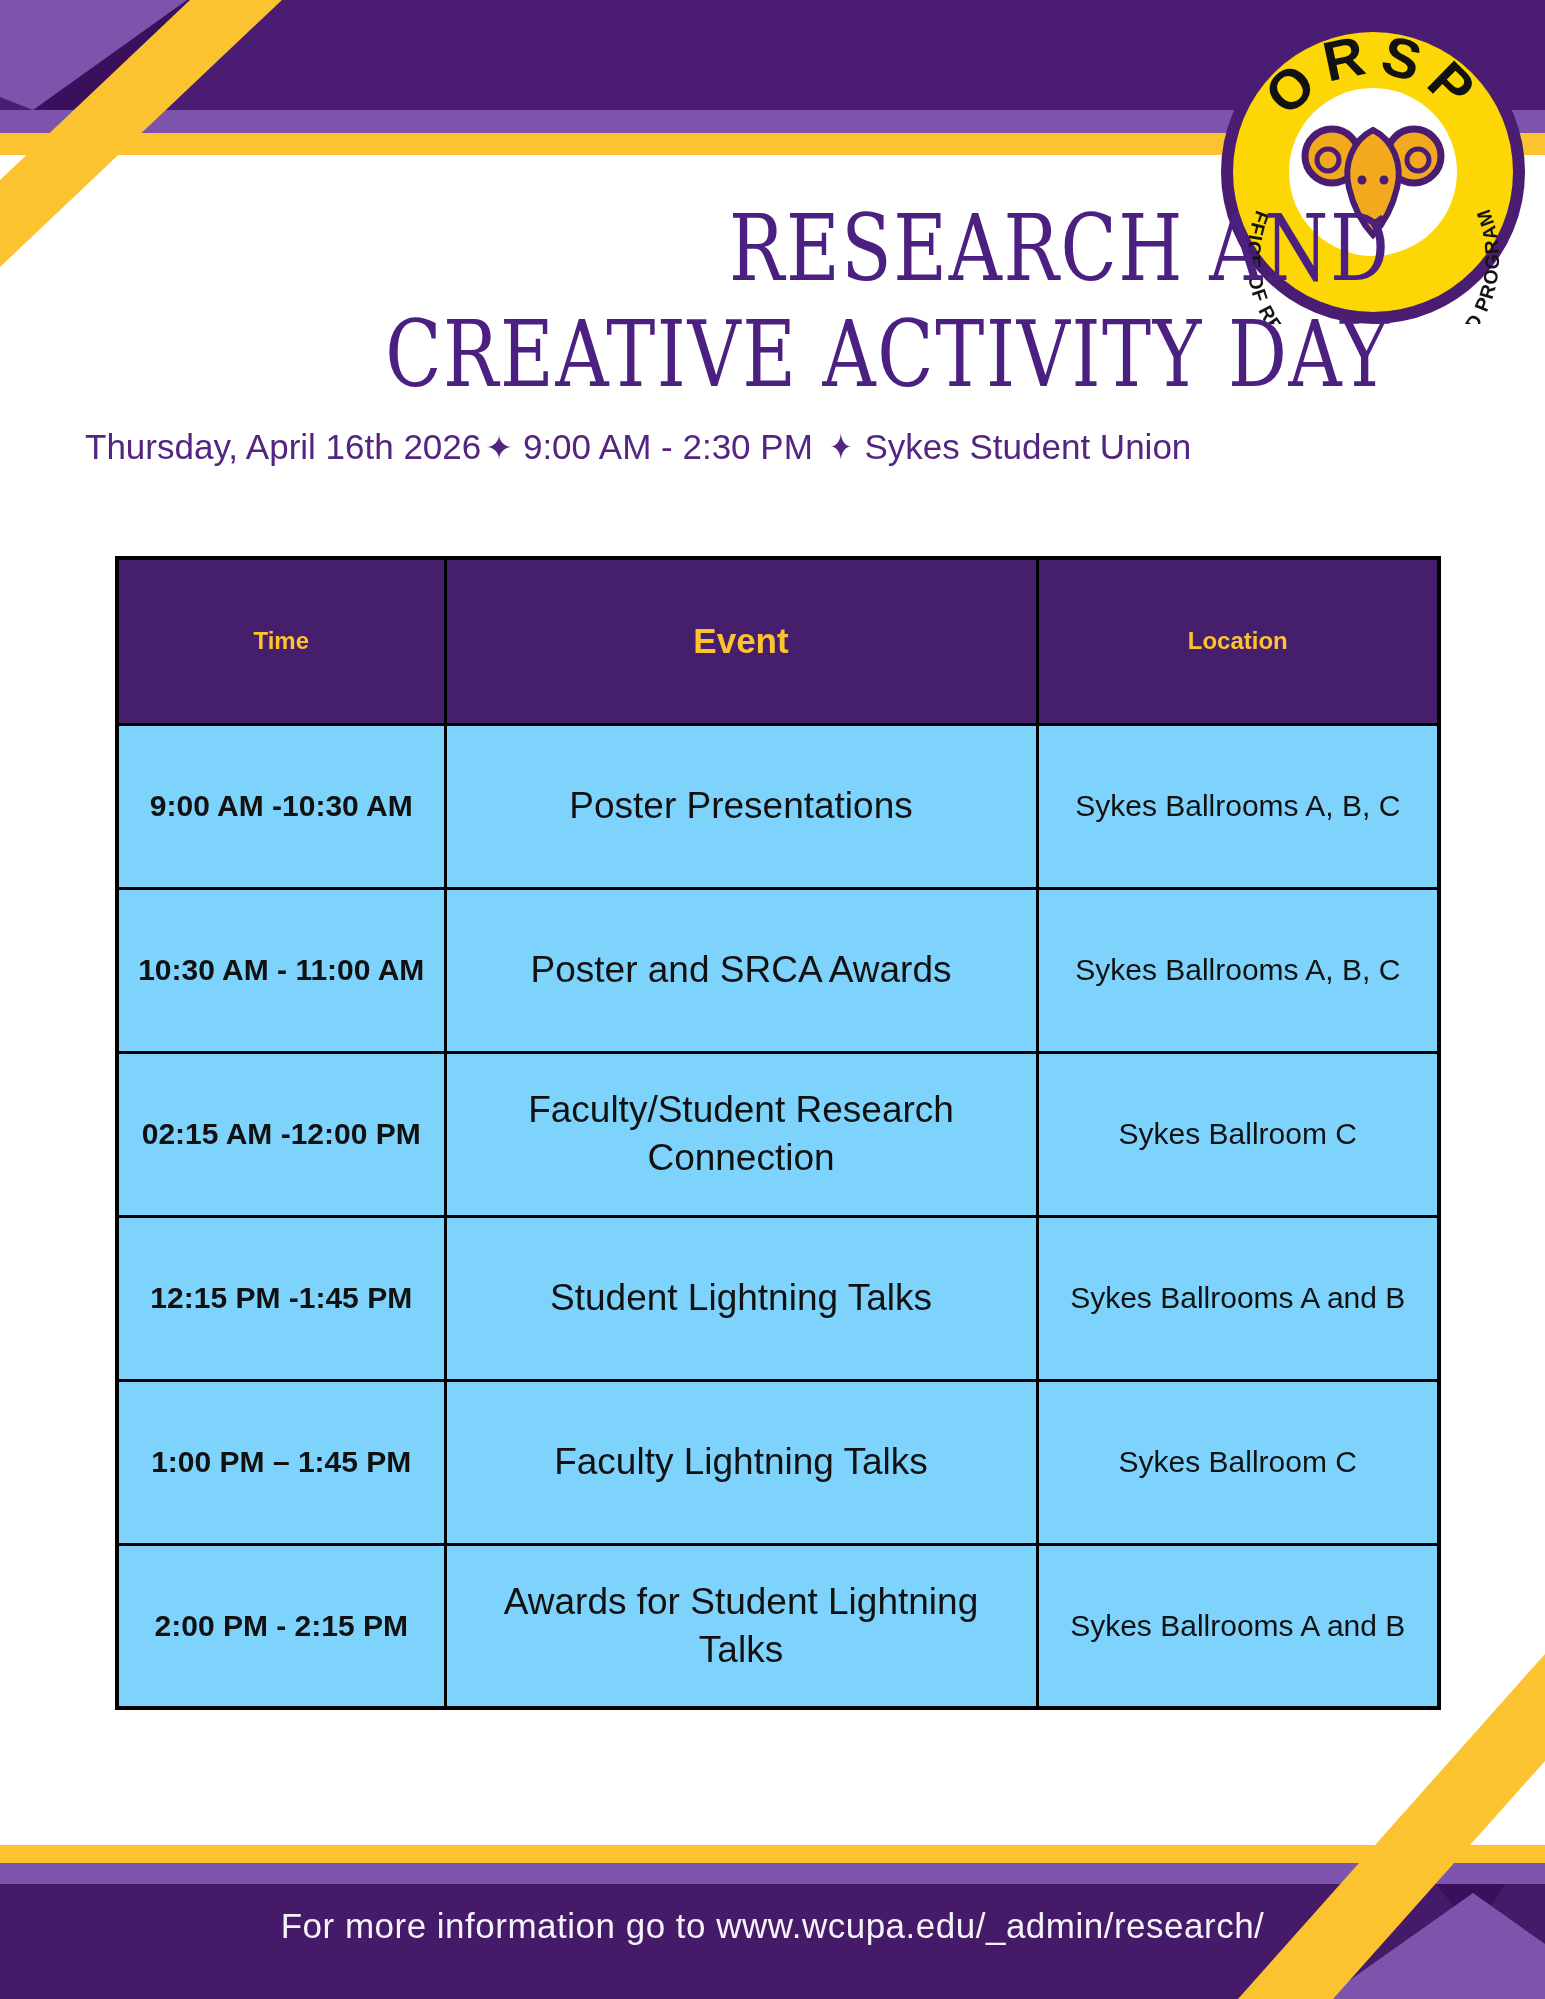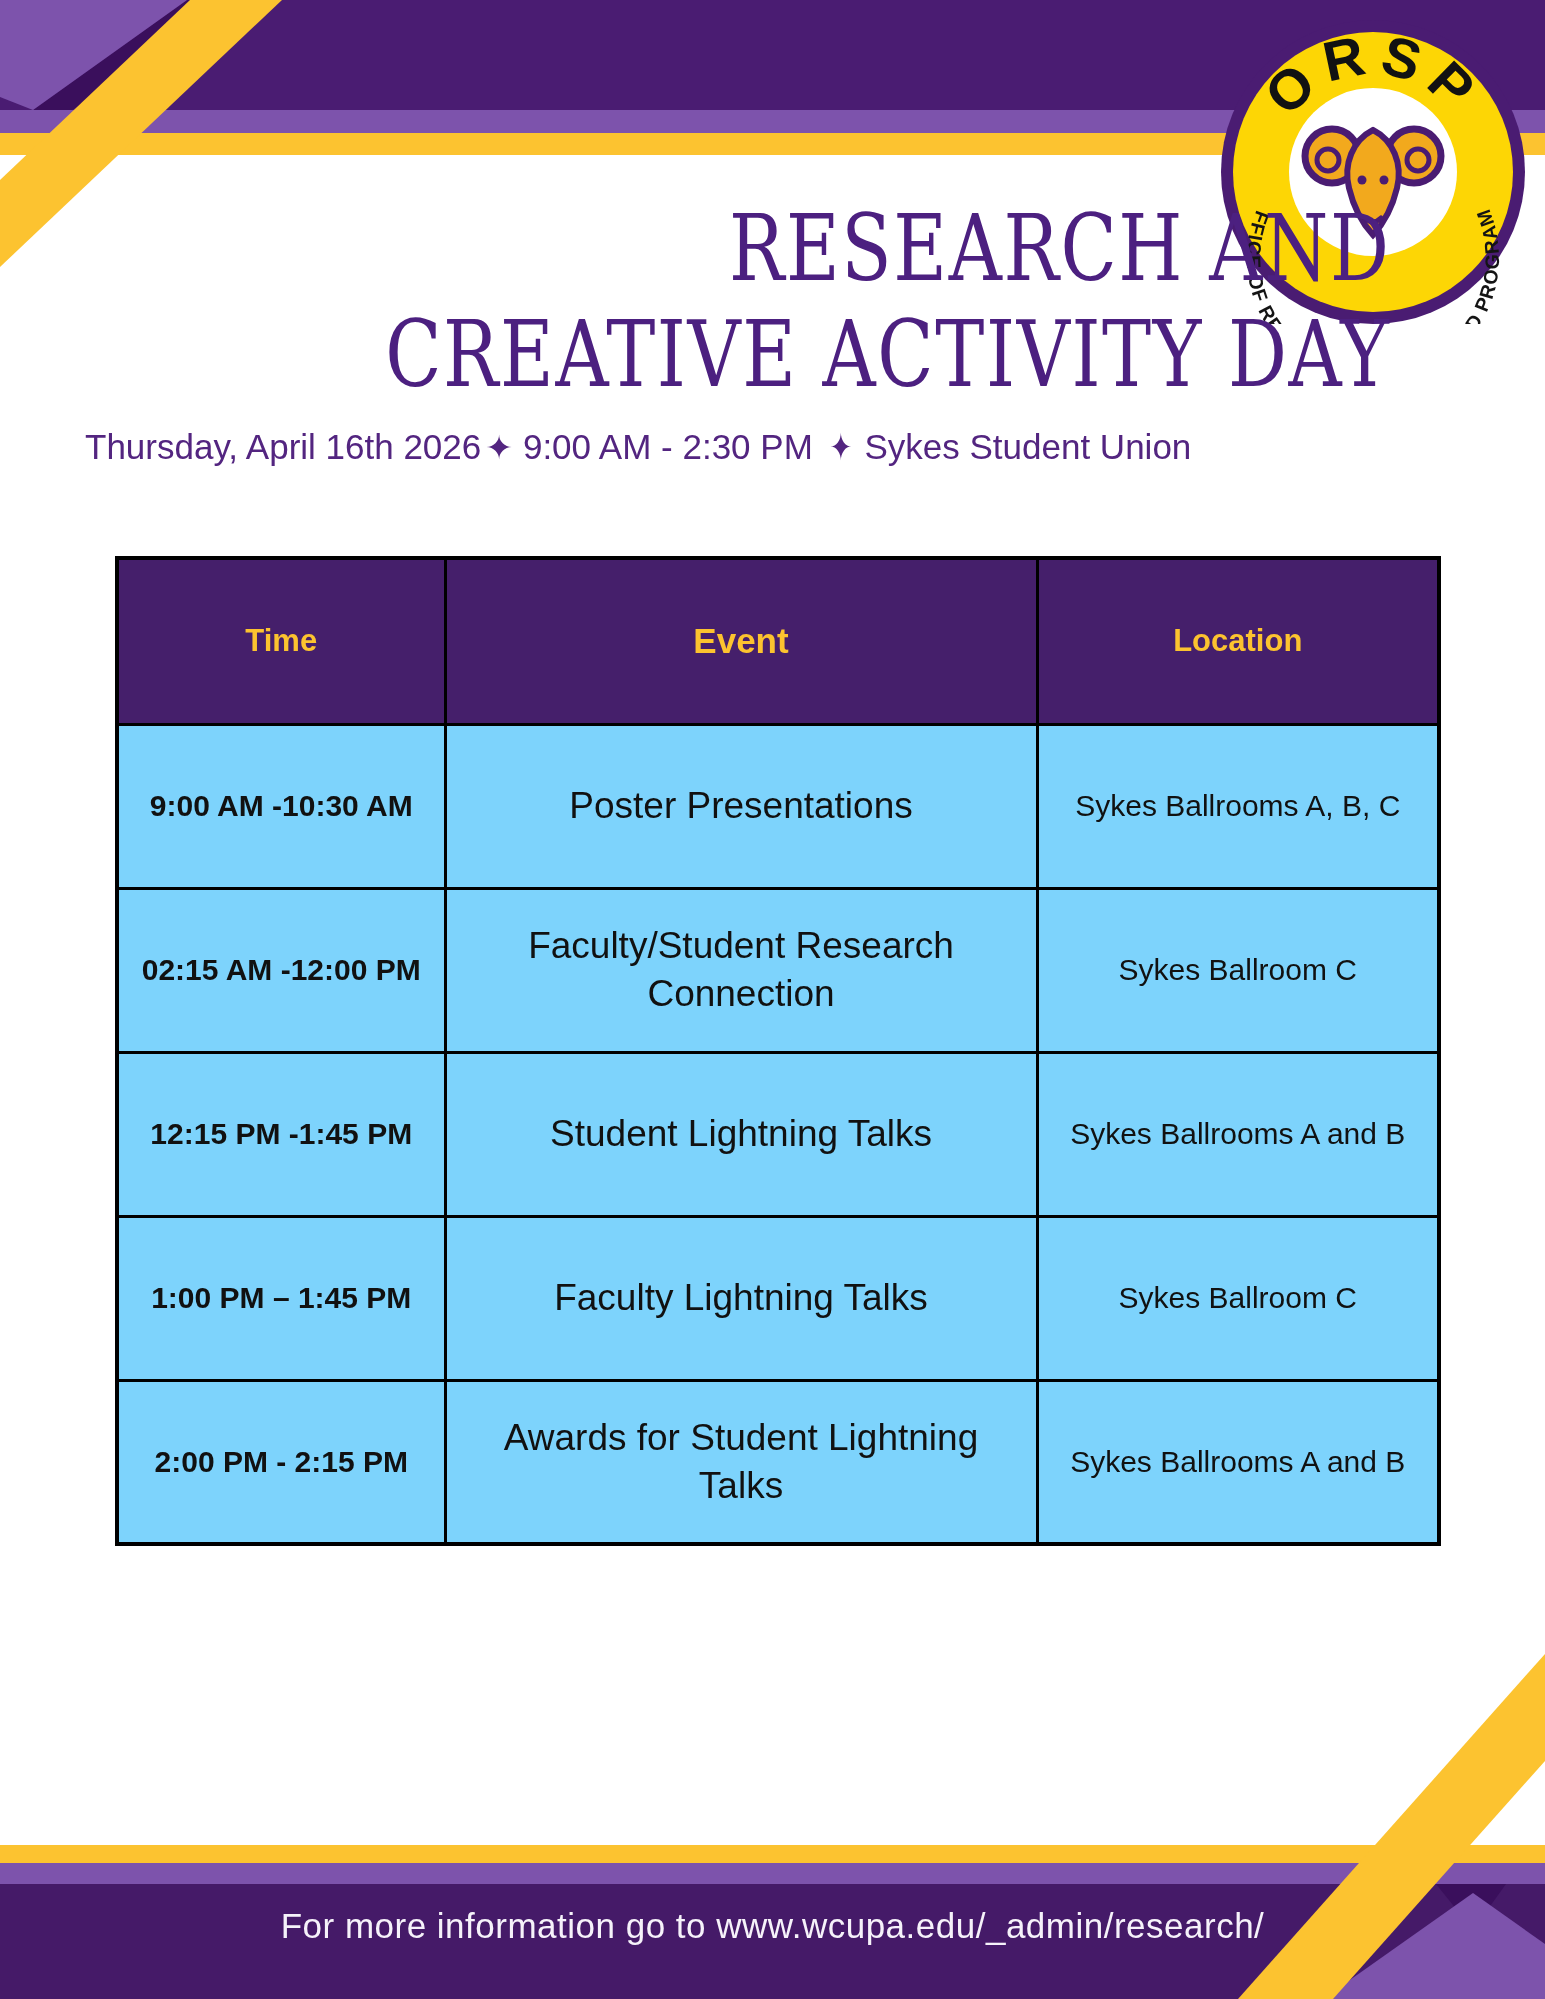--- a/index.html
+++ b/index.html
@@ -53,21 +53,21 @@
 
   
   .schedule{
     position:absolute;top:556px;left:115px;width:1322px;
     border-collapse:collapse;table-layout:fixed;
   }
   .schedule th,.schedule td{border:3px solid #000;text-align:center;vertical-align:middle;}
   .schedule{border:4px solid #000;}
   .schedule thead tr{height:166px;background:var(--table-header-bg);}
   .schedule tbody tr{height:164px;background:#7dd3fc;margin-top:16px;}
-  .schedule th{color:var(--table-header-text);font-size:31px;font-weight:bold;}
+  .schedule th{color:var(--table-header-text);font-size:24px;font-weight:bold;}
   .schedule th.ev{font-size:35px;}
   td.time-cell{font-size:30px;font-weight:bold;color:var(--body-text);padding:0 10px;}
   td.event-cell{font-size:37px;font-weight:normal;color:var(--body-text);padding:0 42px;line-height:1.3;}
   td.location-cell{font-size:30px;font-weight:normal;color:var(--body-text);padding:0 8px;}
 
   
   .band-gold-bottom{top:1845px;left:0;width:100%;height:18px;background:var(--gold);}
   .band-light-bottom{top:1863px;left:0;width:100%;height:21px;background:var(--purple-light);}
   .band-dark-bottom{top:1884px;left:0;width:100%;height:115px;background:var(--purple-dark);}
   .tri-fold-bottom{clip-path:polygon(1436px 1884px,1506px 1884px,1473px 1930px);background:var(--purple-fold);}
@@ -148,20 +148,25 @@
         <th>Location</th>
       </tr>
     </thead>
     <tbody>
       <tr>
         <td class="time-cell">9:00 AM -10:30 AM</td>
         <td class="event-cell">Poster Presentations</td>
         <td class="location-cell">Sykes Ballrooms A, B, C</td>
       </tr>
       <tr>
+        <td class="time-cell">10:30 AM - 11:00 AM</td>
+        <td class="event-cell">Poster and SRCA Awards</td>
+        <td class="location-cell">Sykes Ballrooms A, B, C</td>
+      </tr>
+      <tr>
         <td class="time-cell">02:15 AM -12:00 PM</td>
         <td class="event-cell">Faculty/Student Research Connection</td>
         <td class="location-cell">Sykes Ballroom C</td>
       </tr>
       <tr>
         <td class="time-cell">12:15 PM -1:45 PM</td>
         <td class="event-cell">Student Lightning Talks</td>
         <td class="location-cell">Sykes Ballrooms A and B</td>
       </tr>
       <tr>

